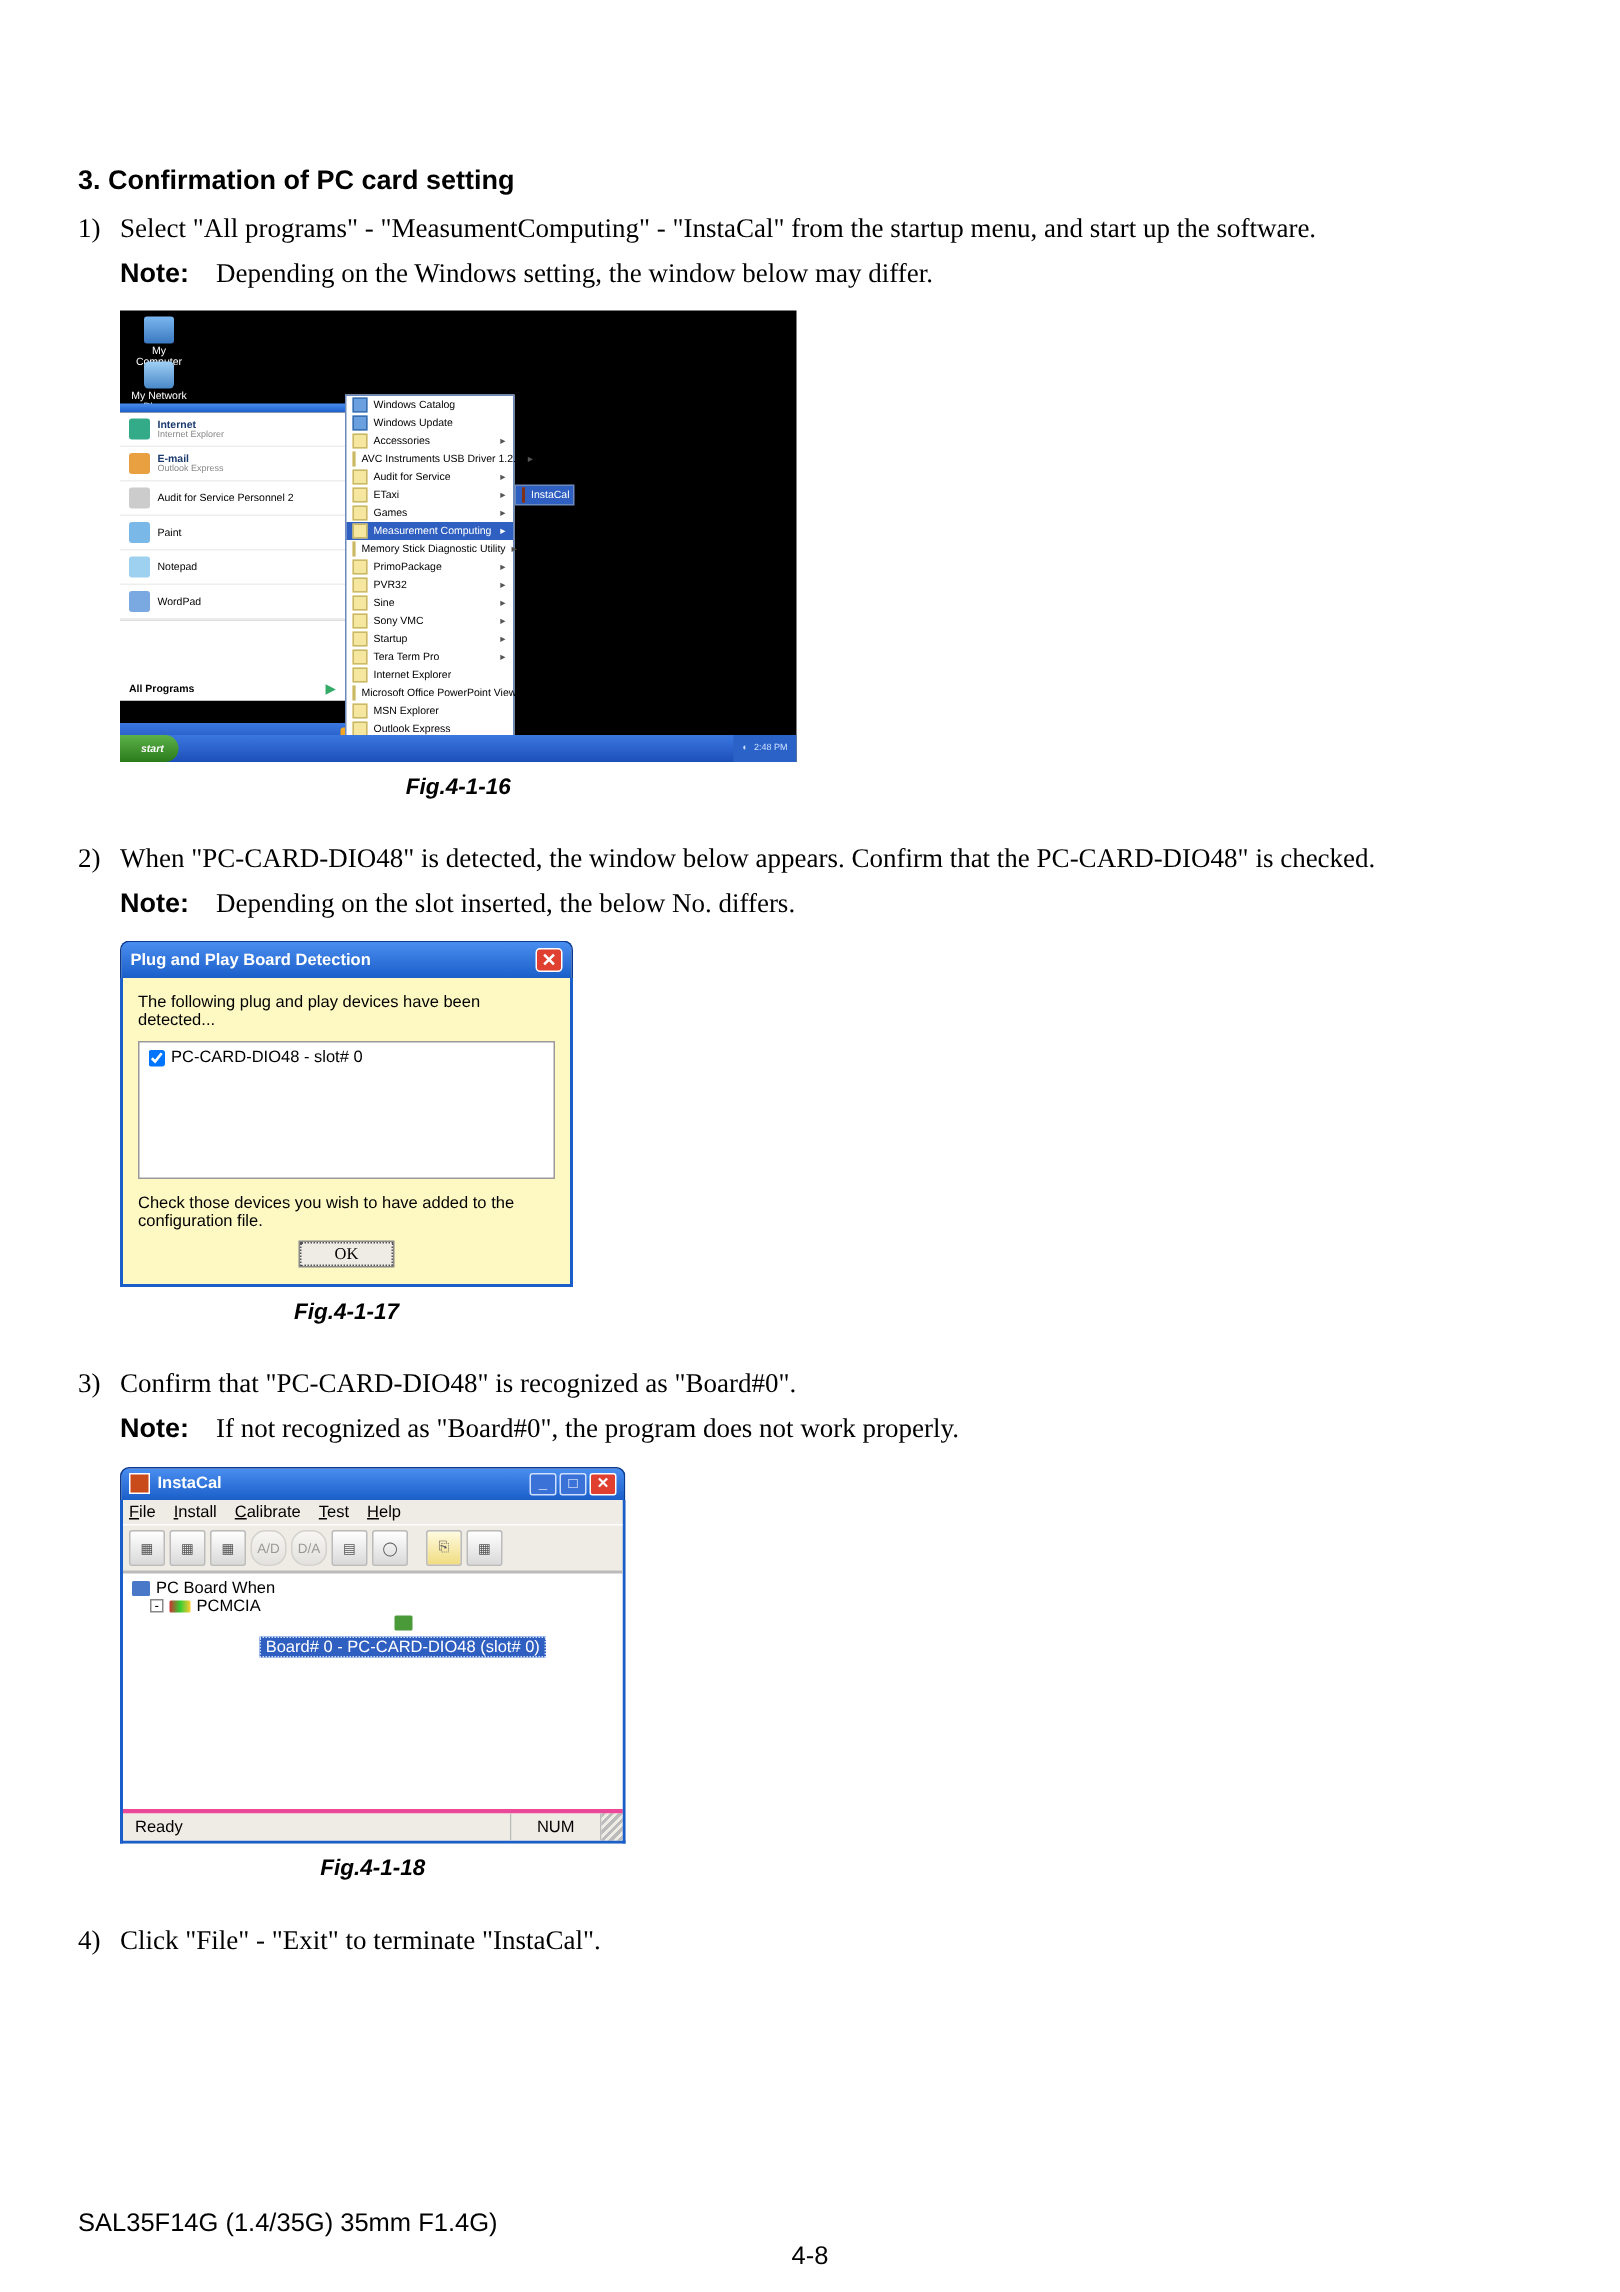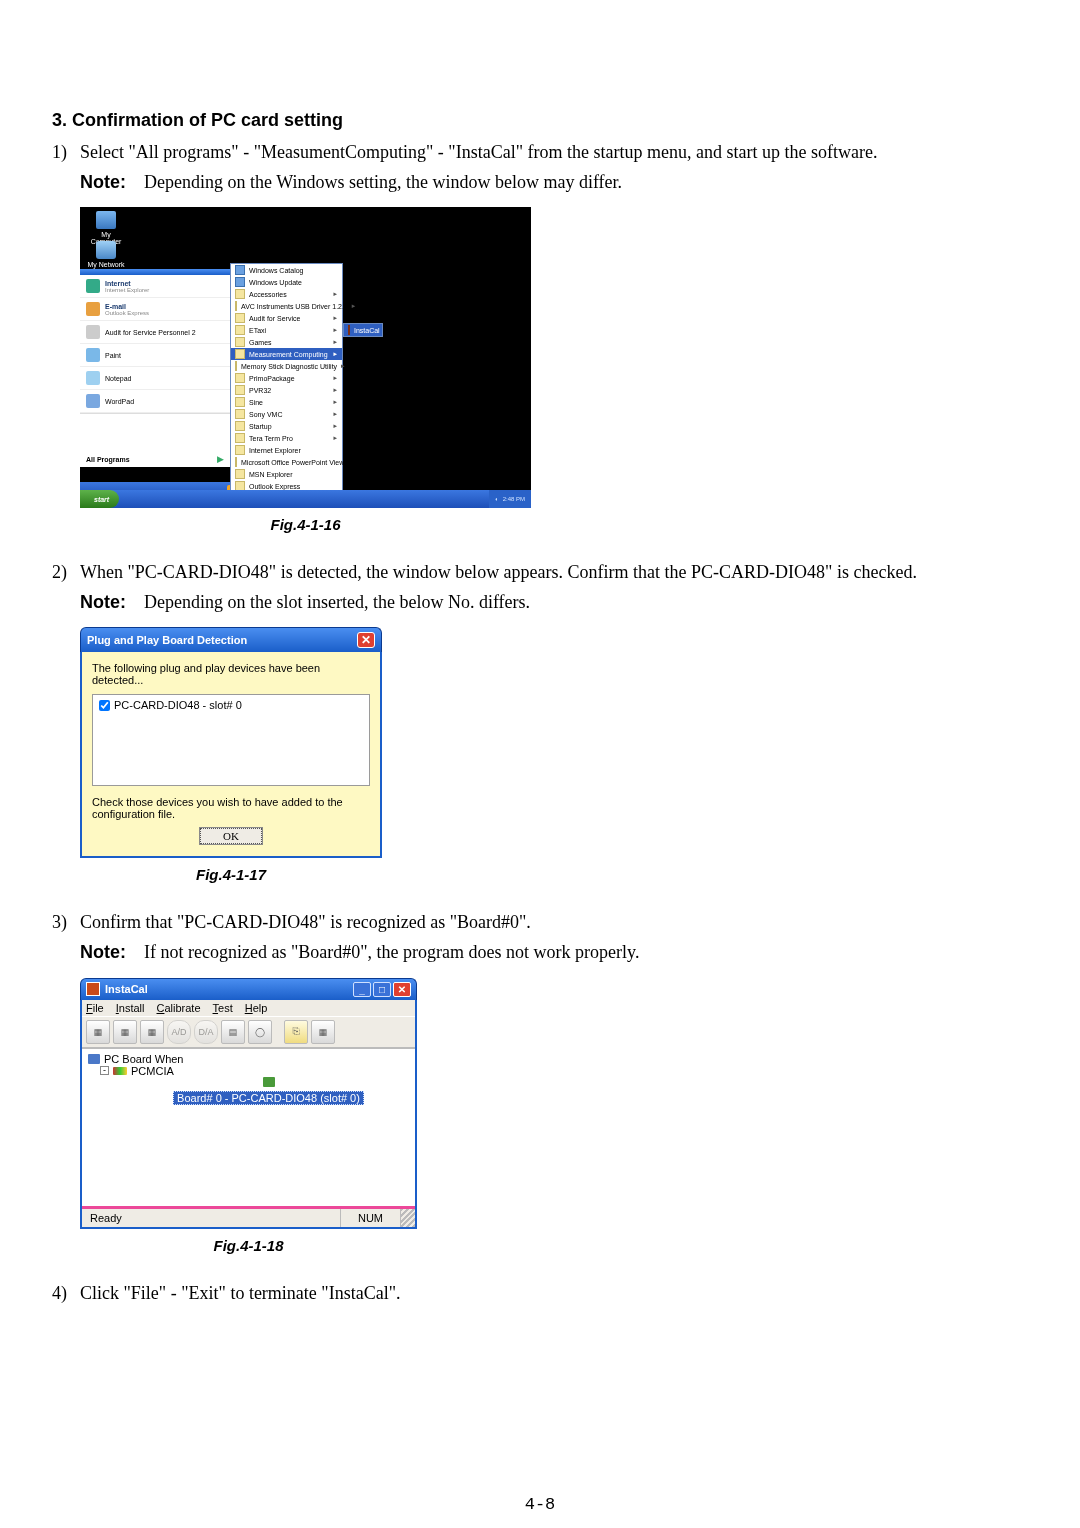--- a/index.html
+++ b/index.html
@@ -6,21 +6,21 @@
   html, body { width: 1080px; height: 1528px; background: #fff; font-family: "Times New Roman", serif; color: #000; }
   .page { padding: 110px 52px 0 52px; position: relative; height: 100%; }
   .section-title { font-family: Arial, sans-serif; font-weight: bold; font-size: 18px; margin-bottom: 8px; }
   .step { font-size: 18px; line-height: 1.45; margin-bottom: 4px; display: flex; }
   .step-num { width: 28px; flex: 0 0 28px; }
   .step-body { flex: 1; }
   .note-line { font-size: 18px; line-height: 1.45; margin-left: 28px; margin-bottom: 12px; }
   .note-label { font-family: Arial, sans-serif; font-weight: bold; }
   .fig-caption { text-align: center; font-family: Arial, sans-serif; font-style: italic; font-weight: bold; font-size: 15px; margin: 8px 0 26px 0; }
   .footer { position: absolute; bottom: 36px; left: 52px; right: 52px; font-family: Arial, sans-serif; font-size: 17px; }
-  .footer-pn { position: absolute; bottom: 14px; left: 0; right: 0; text-align: center; font-size: 17px; font-family: Liberation Mono, monospace; }
+  .footer-pn { position: absolute; bottom: 14px; left: 0; right: 0; text-align: center; font-size: 17px; font-family: Liberation Sans, sans-serif; }
 
   
   .fig16 { width: 451px; height: 301px; margin-left: 28px; background: #000; position: relative; font-family: Tahoma, Arial, sans-serif; font-size: 7px; color: #fff; overflow: hidden; }
   .fig16 .desk-icon { position: absolute; left: 6px; width: 40px; text-align: center; }
   .fig16 .desk-icon .ico { width: 20px; height: 18px; margin: 0 auto 2px auto; }
   .fig16 .start-left { position: absolute; left: 0; top: 68px; width: 150px; background: #fff; color: #000; }
   .fig16 .start-left .row { display: flex; align-items: center; gap: 5px; padding: 4px 6px; border-bottom: 1px solid #eee; }
   .fig16 .start-left .row .ic { width: 14px; height: 14px; background: #9cc; border-radius: 2px; }
   .fig16 .start-left .row .tx b { color: #1a3a6e; font-weight: bold; }
   .fig16 .start-left .row .sub { color: #888; font-size: 6px; }
@@ -359,14 +359,15 @@
       </div>
     </div>
   </div>
   <div class="fig-caption cap18">Fig.4-1-18</div>
 
   <div class="step">
     <div class="step-num">4)</div>
     <div class="step-body">Click "File" - "Exit" to terminate "InstaCal".</div>
   </div>
 
+  <div class="footer">SAL35F14G (1.4/35G) 35mm F1.4G)</div>
   <div class="footer-pn">4-8</div>
 </div>
 
 </body></html>

